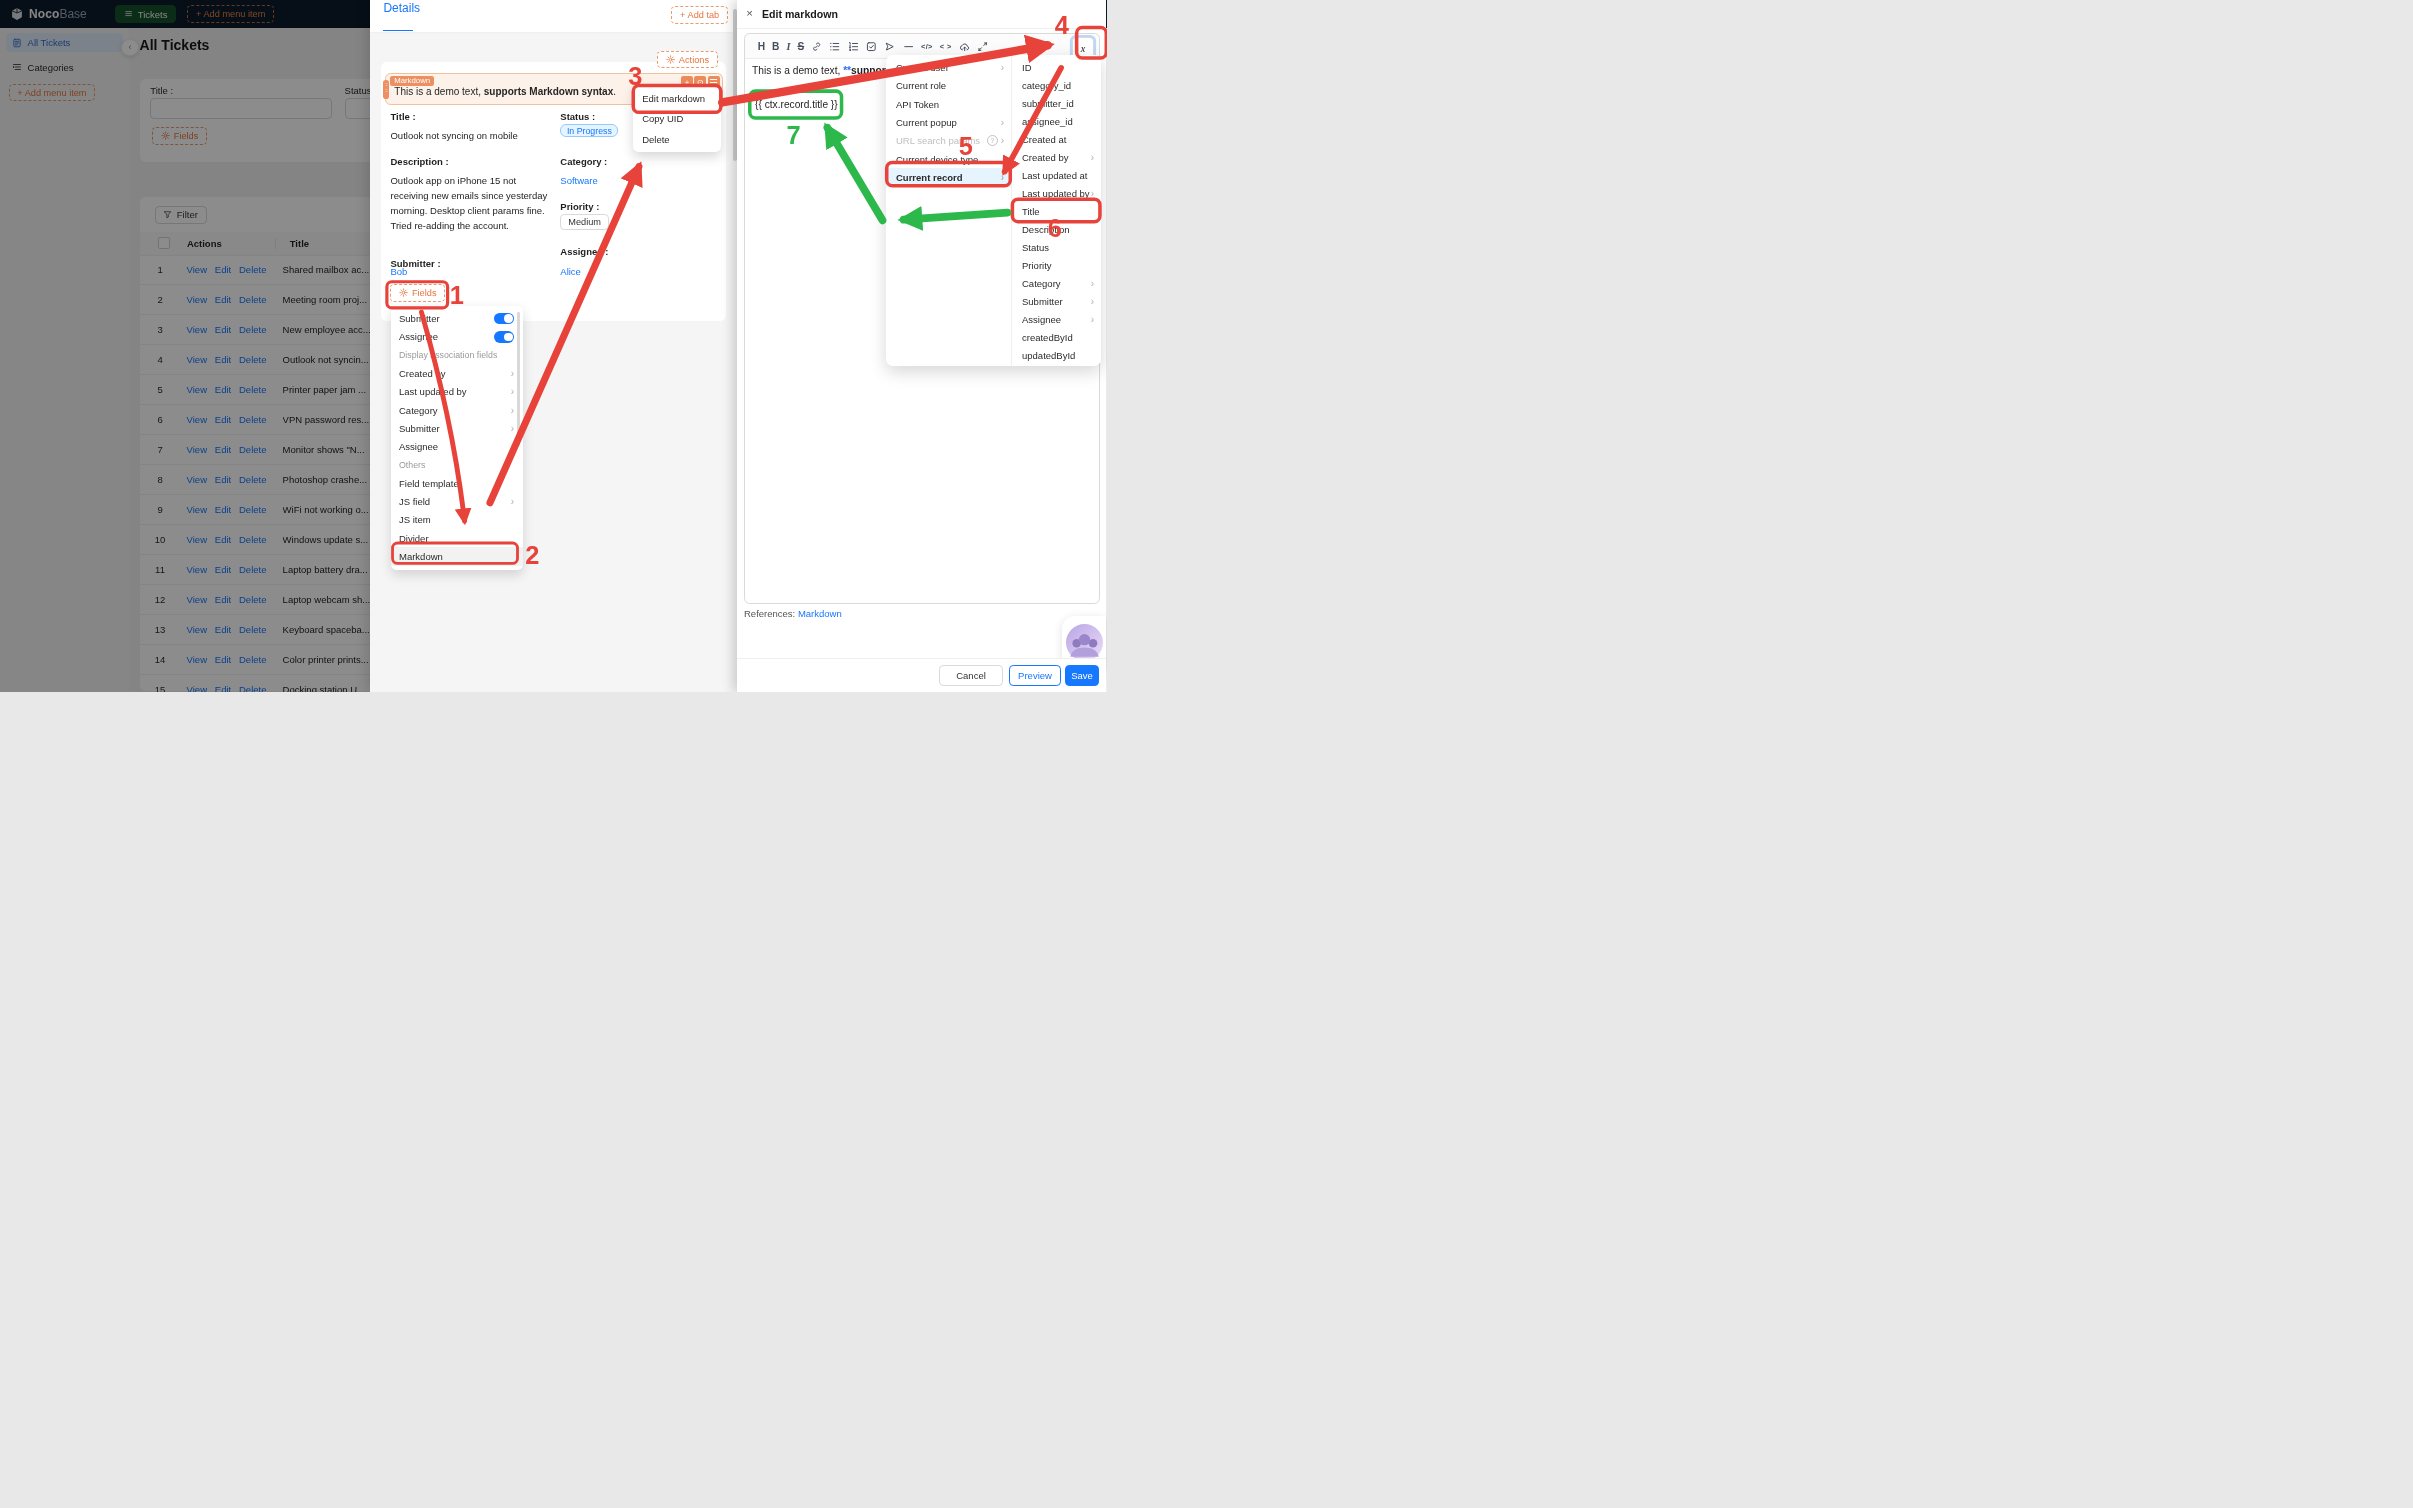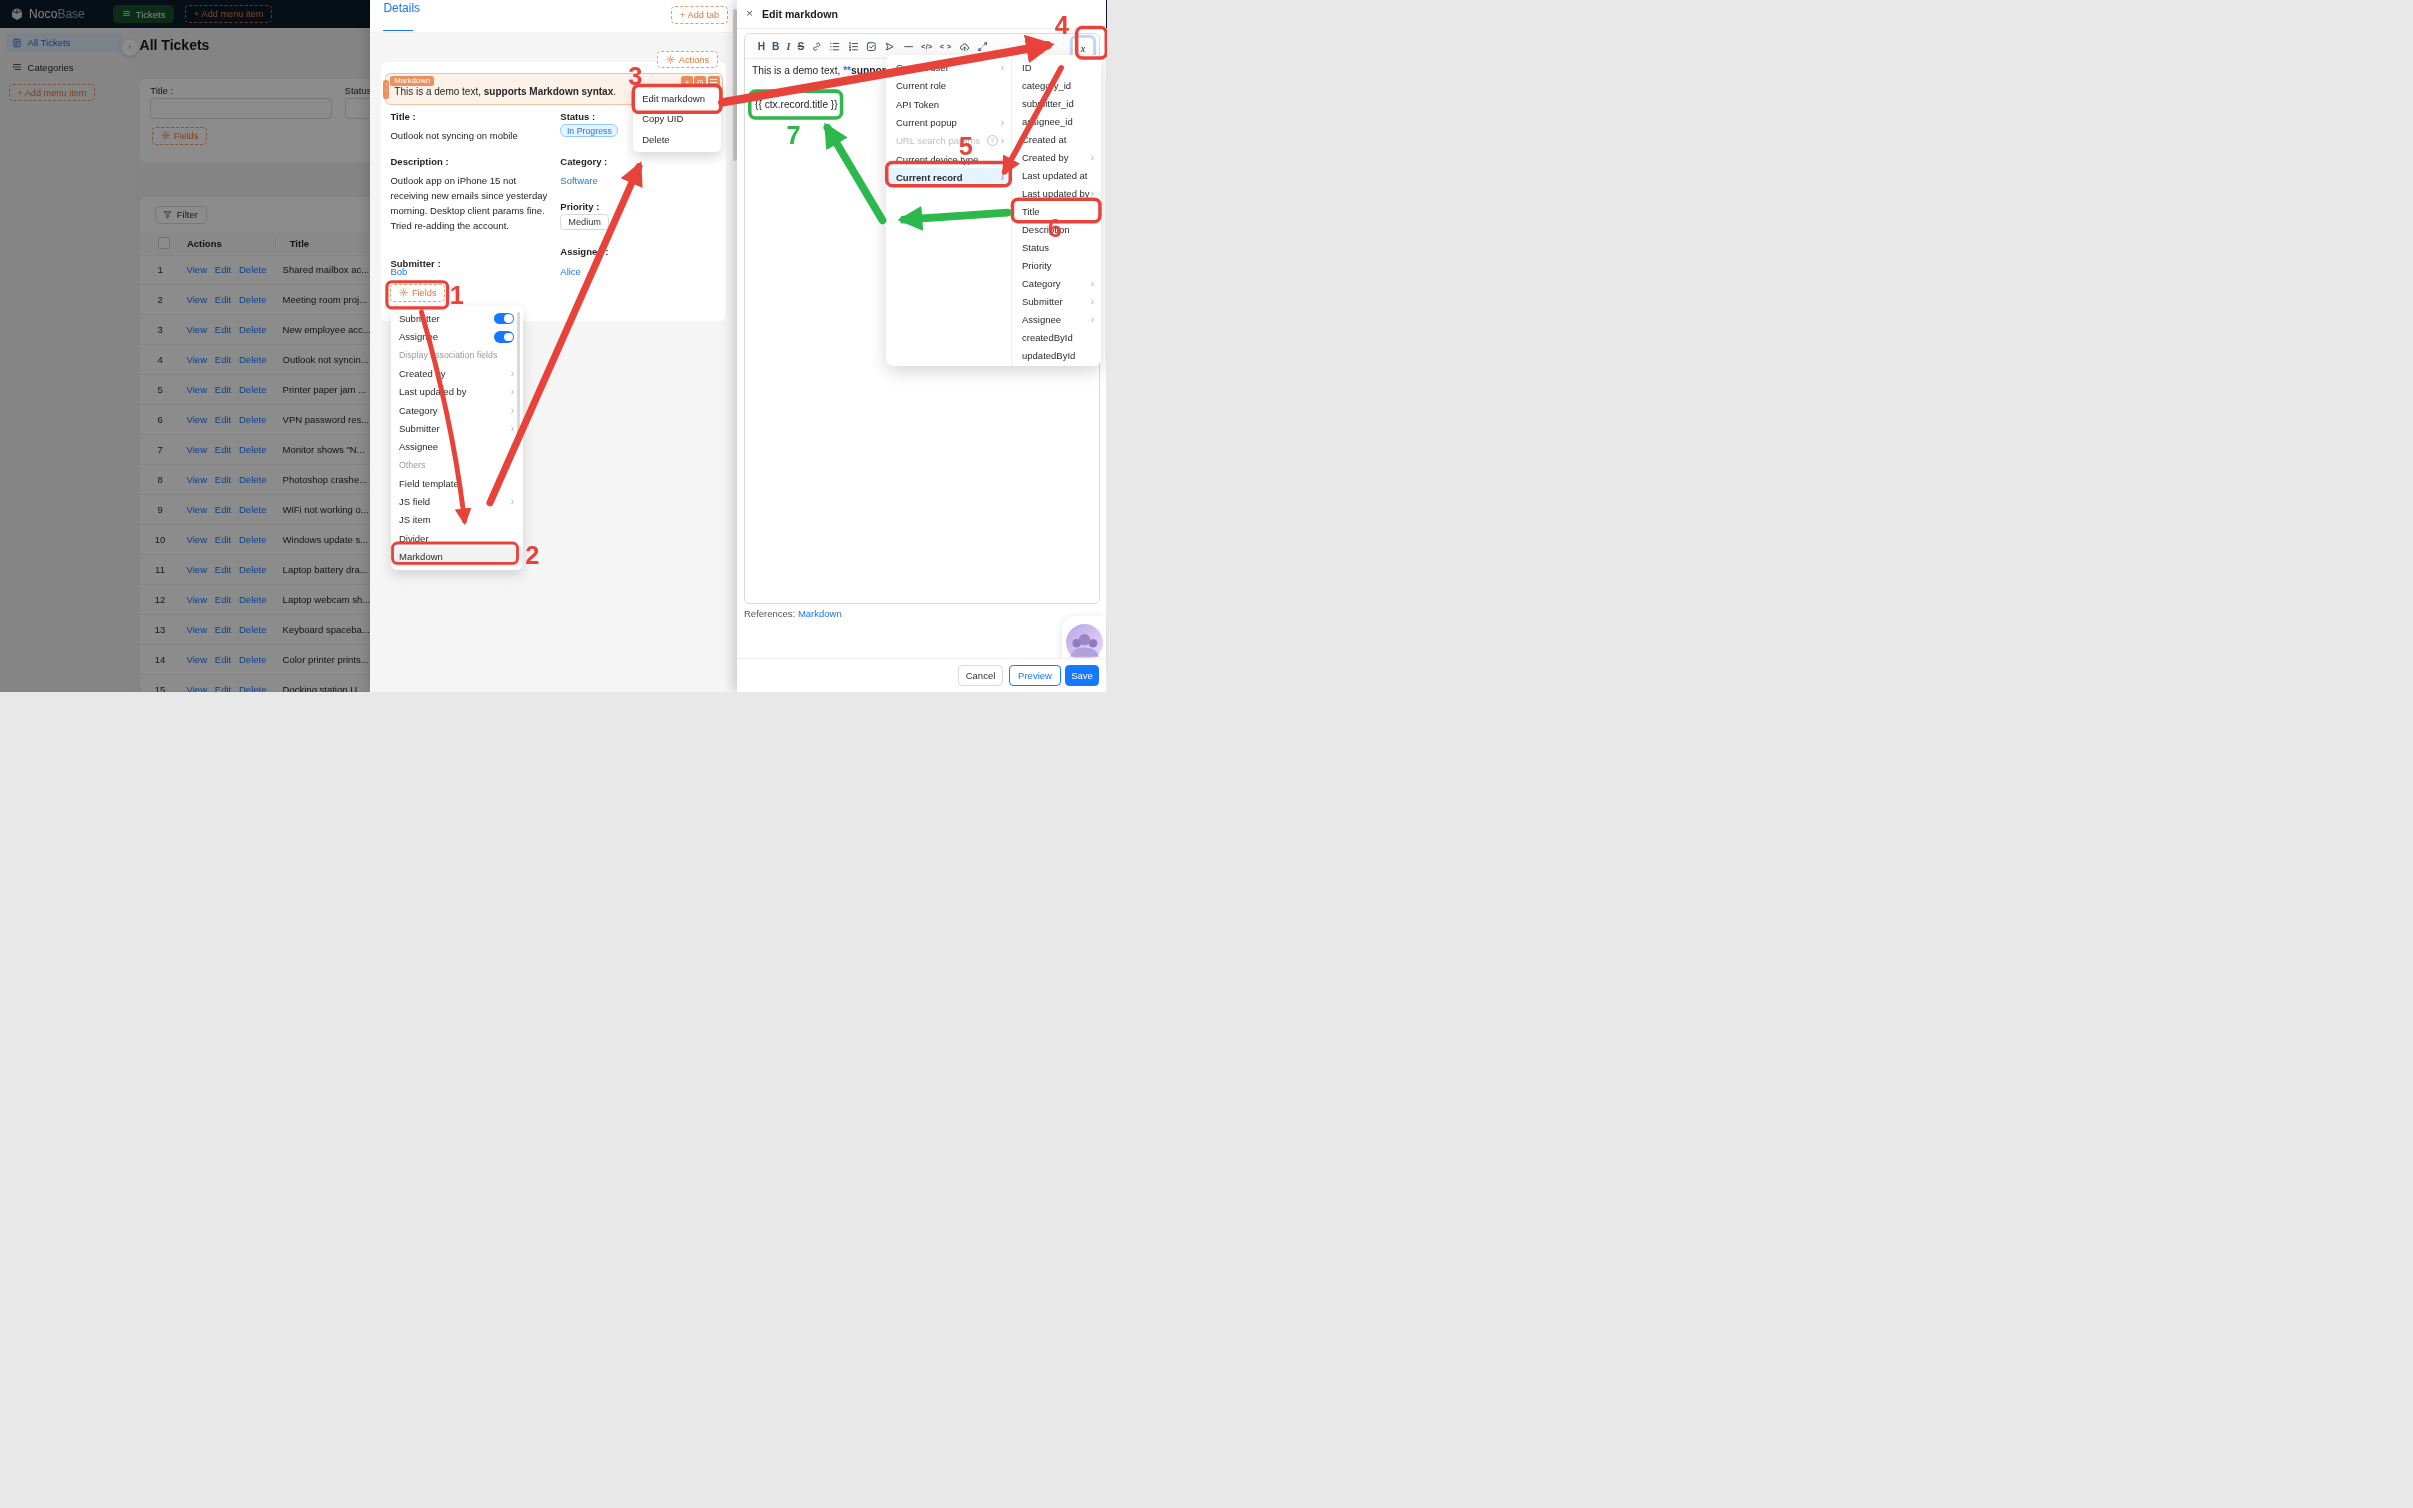--- a/index.html
+++ b/index.html
@@ -1,21 +1,21 @@
 <!DOCTYPE html>
 <html style="font-size:11.3px"><head>
 <meta charset="utf-8">
 <style>
   html,body{margin:0;padding:0;background:#e8e8e8;font-family:"Liberation Sans","DejaVu Sans",sans-serif;}
   #app{position:relative;width:1107px;height:692px;overflow:hidden;background:#f5f5f5;font-size:9.5px;color:#1f1f1f;}
   a{cursor:pointer;text-decoration:none;}
   
   .navbar{position:absolute;left:0;top:0;width:1107px;height:28px;background:#0c1a2b;display:flex;align-items:center;z-index:1;}
   .brand{display:flex;align-items:center;gap:5px;padding:0 10px;}
-  .brand-bold{color:#f2f2f2;font-weight:normal;font-size:12px;letter-spacing:0.1px;}
+  .brand-bold{color:#f2f2f2;font-weight:bold;font-size:12px;letter-spacing:0.1px;}
   .brand-light{color:#9aa6b5;font-size:12px;}
   .nav-pill{display:flex;align-items:center;gap:5px;background:#14532d;color:#f0f0f0;border-radius:4.2px;padding:3.5px 8.5px;margin-left:18.3px;font-size:9.5px;}
   .dashed-btn{display:inline-flex;align-items:center;gap:3.5px;border:0.7px dashed #e79c6d;color:#e8743c;border-radius:4.2px;padding:2.8px 7.8px;background:transparent;font-size:9.2px;white-space:nowrap;}
   .nav-add{margin-left:11.3px;border-color:#b96a3c;color:#e8823f;}
   
   .sidebar{position:absolute;left:0;top:28px;width:129px;height:663px;background:#f4f5f6;border-right:0.7px solid #e4e4e4;z-index:1;}
   .side-item{display:flex;align-items:center;gap:5.6px;margin:5px 5.6px 0 5.6px;padding:4.2px 6.4px;border-radius:4.2px;font-size:9.5px;color:#2b2b2b;}
   .side-item.active{background:#e2edf9;color:#2f6cd0;}
   .side-add{margin:7px 8.5px;}
   
@@ -87,21 +87,21 @@
   .ti.st{text-decoration:line-through;}
   .tsvg{width:11.3px;height:11.3px;stroke:#45505e;fill:none;stroke-width:1.4;stroke-linecap:round;stroke-linejoin:round;}
   .ti.code{font-size:7.4px;letter-spacing:0.4px;}
   .x-btn{position:absolute;right:5px;top:2.8px;width:20px;height:20.5px;background:#fff;border:0.7px solid #d9d9d9;border-radius:4.2px;font-family:"Liberation Serif",serif;font-style:italic;font-size:10.2px;color:#222;display:flex;align-items:center;justify-content:center;box-shadow:0 0 0 2.1px rgba(22,119,255,.28);}
   .ed-line1{position:absolute;left:7px;top:31px;font-size:10.2px;color:#1f1f1f;white-space:nowrap;}
   .md-stars{color:#2f6bff;font-weight:bold;}
   .ed-line2{position:absolute;left:10px;top:65px;font-size:10.2px;color:#1f1f1f;}
   .ed-refs{position:absolute;left:7px;top:608px;font-size:9.5px;color:#555;}
   .ed-footer{position:absolute;left:0;bottom:0;width:369px;height:33px;border-top:0.7px solid #f0f0f0;background:#fff;}
   .btn{position:absolute;top:6.4px;height:20.5px;border-radius:4.2px;font-size:9.5px;display:flex;align-items:center;justify-content:center;box-sizing:border-box;}
-  .btn-cancel{right:103px;width:45px;border:0.7px solid #d9d9d9;background:#fff;color:#333;}
+  .btn-cancel{right:103px;width:64px;border:0.7px solid #d9d9d9;background:#fff;color:#333;}
   .btn-preview{right:45px;width:52px;border:0.7px solid #1677ff;background:#fff;color:#1677ff;}
   .btn-save{right:7px;width:34px;border:0.7px solid #1677ff;background:#1677ff;color:#fff;}
   .avatar-card{position:absolute;right:0;top:616px;width:44px;height:52px;background:#fff;border-radius:12.7px 0 0 12.7px;box-shadow:0 2.8px 10px rgba(0,0,0,.12);}
   
   .var-panel{position:absolute;left:886px;top:55px;width:215px;height:311px;background:#fff;border-radius:7px;box-shadow:0 5.6px 17px rgba(0,0,0,.16);z-index:30;display:flex;}
   .vm-left{width:126px;border-right:0.7px solid #f0f0f0;padding-top:3.5px;box-sizing:border-box;}
   .vm-right{width:89px;padding-top:3.5px;box-sizing:border-box;}
   .vm-item{display:flex;align-items:center;height:18.3px;padding:0 7px 0 10px;font-size:9.5px;color:#2b2b2b;}
   .vm-right .vm-item{height:18px;}
   .vm-item .fm-label{flex:1;}

